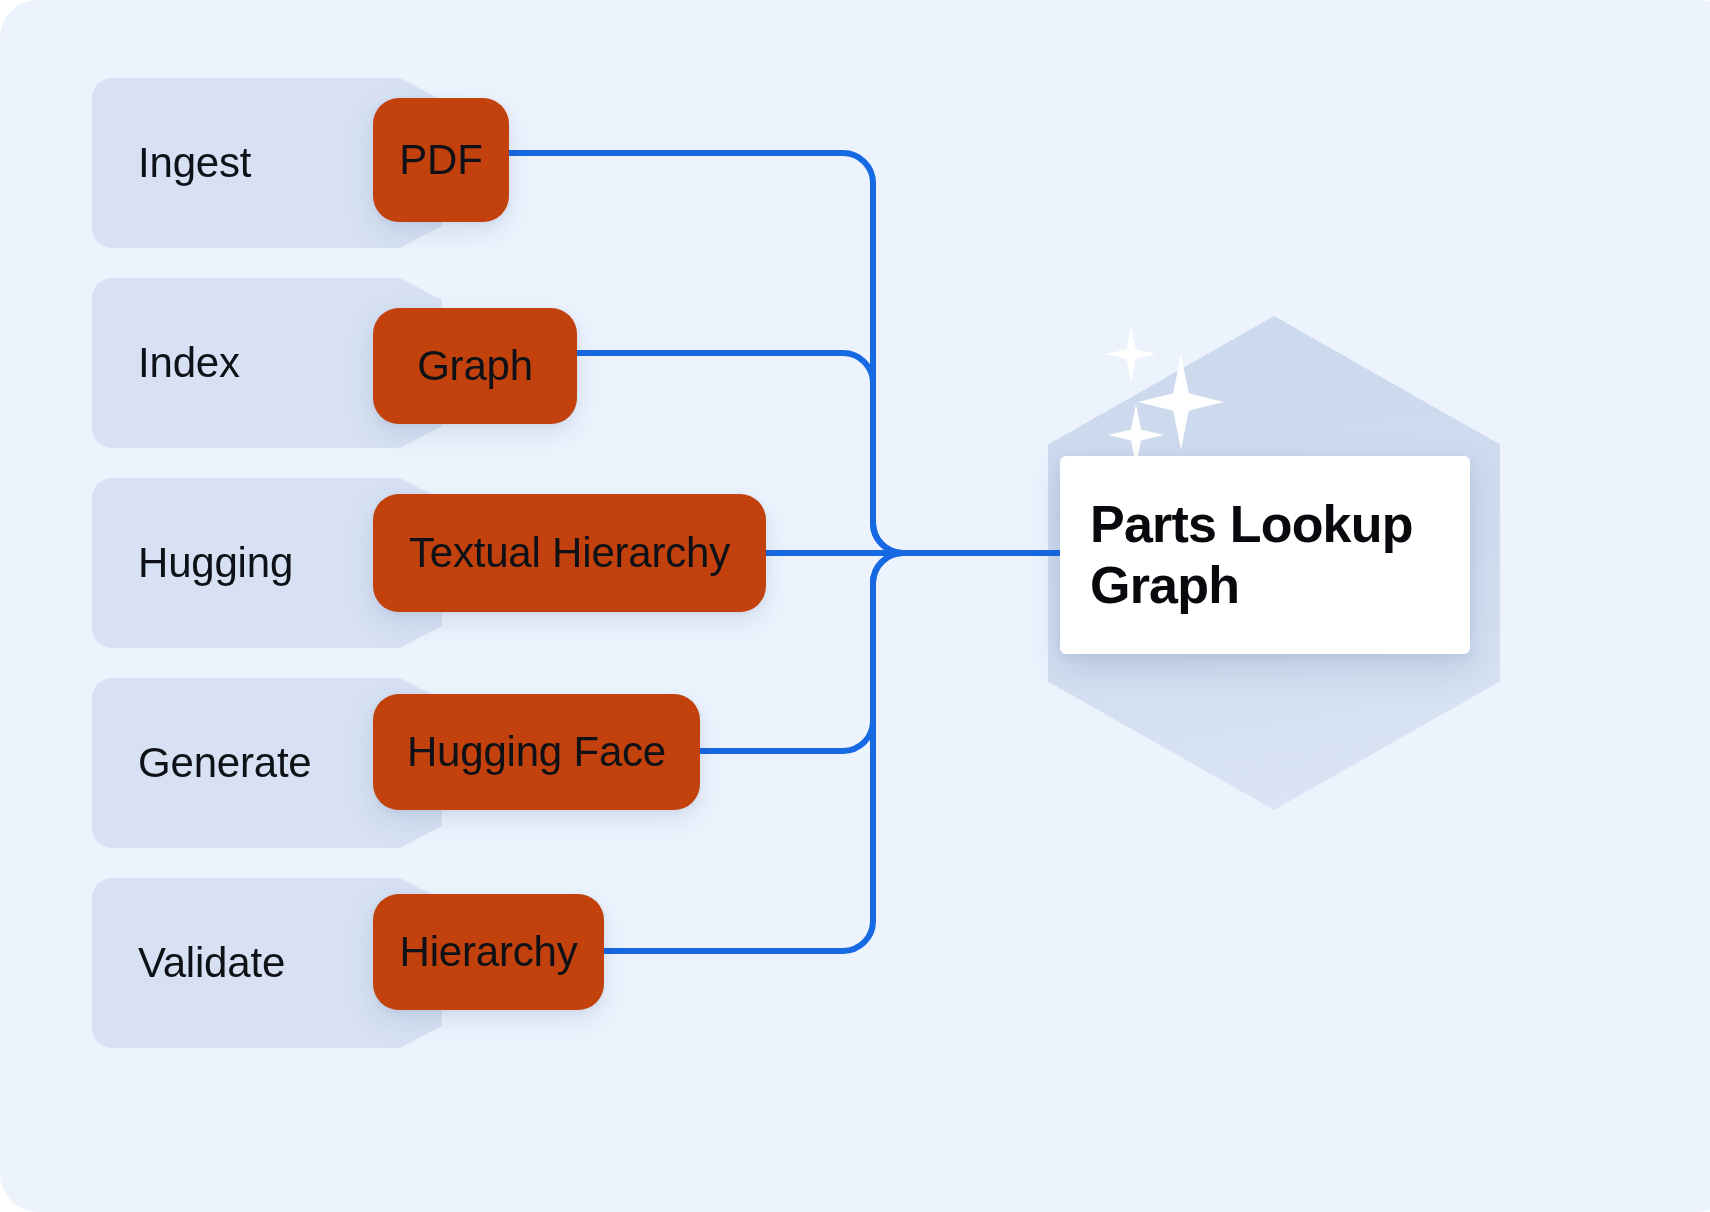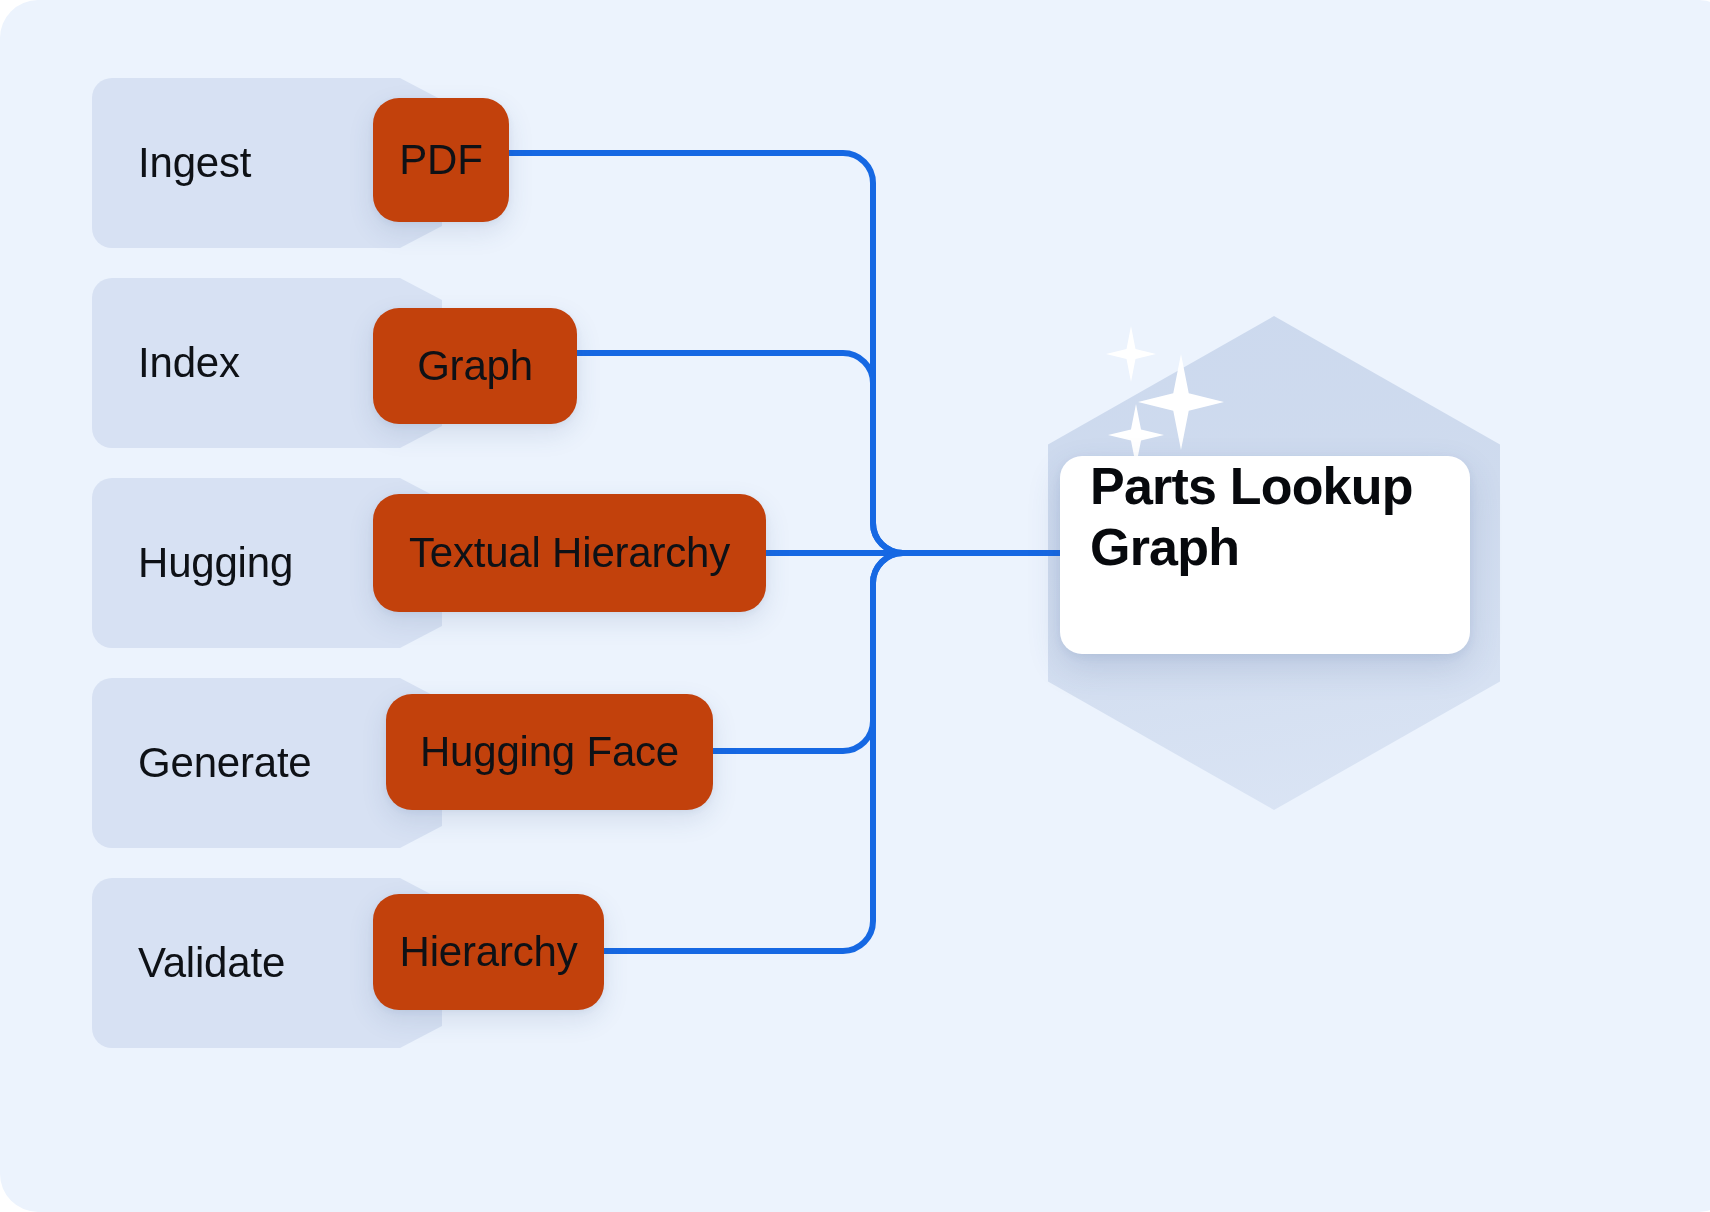--- a/index.html
+++ b/index.html
@@ -49,23 +49,23 @@
     background:linear-gradient(170deg,#ccd9ee 0%, #cfdbee 45%, #dbe5f5 100%);
     clip-path:polygon(50% 0%, 100% 26%, 100% 74%, 50% 100%, 0% 74%, 0% 26%);
   }
 
   .sparkle{position:absolute; background:#ffffff;
     clip-path:polygon(50% 0%, 59% 41%, 100% 50%, 59% 59%, 50% 100%, 41% 59%, 0% 50%, 41% 41%);}
 
   .tool-card{
     position:absolute; left:1060px; top:456px;
     width:410px; height:198px;
-    background:#ffffff; border-radius:22px;
+    background:#ffffff; border-radius:6px;
     box-shadow:0 14px 34px rgba(54,83,135,.16), 0 3px 8px rgba(54,83,135,.08);
-    display:flex; 
+    display:flex; align-items:center;
   }
   .tool-card-text{
     padding:0 0 0 30px;
     font-size:52px; font-weight:bold; line-height:1.17;
     color:#07090d; letter-spacing:-0.8px;
   }
 
   svg.wires{position:absolute; left:0; top:0; width:1710px; height:1212px;
             pointer-events:none;}
 </style>
@@ -110,21 +110,21 @@
     <div class="step-row" style="top:478px;">
       <div class="step-pill"></div>
       <div class="step-label">Hugging</div>
     </div>
     <div class="chip" style="left:373px; top:494px; width:393px; height:118px;">Textual Hierarchy</div>
 
     <div class="step-row" style="top:678px;">
       <div class="step-pill"></div>
       <div class="step-label">Generate</div>
     </div>
-    <div class="chip" style="left:373px; top:694px; width:327px; height:116px;margin-left:13px;">Hugging Face</div>
+    <div class="chip" style="left:373px; top:694px; width:327px; height:116px;">Hugging Face</div>
 
     <div class="step-row" style="top:878px;">
       <div class="step-pill"></div>
       <div class="step-label">Validate</div>
     </div>
     <div class="chip" style="left:373px; top:894px; width:231px; height:116px;">Hierarchy</div>
 
   </div>
 
   <div class="tool-card">

